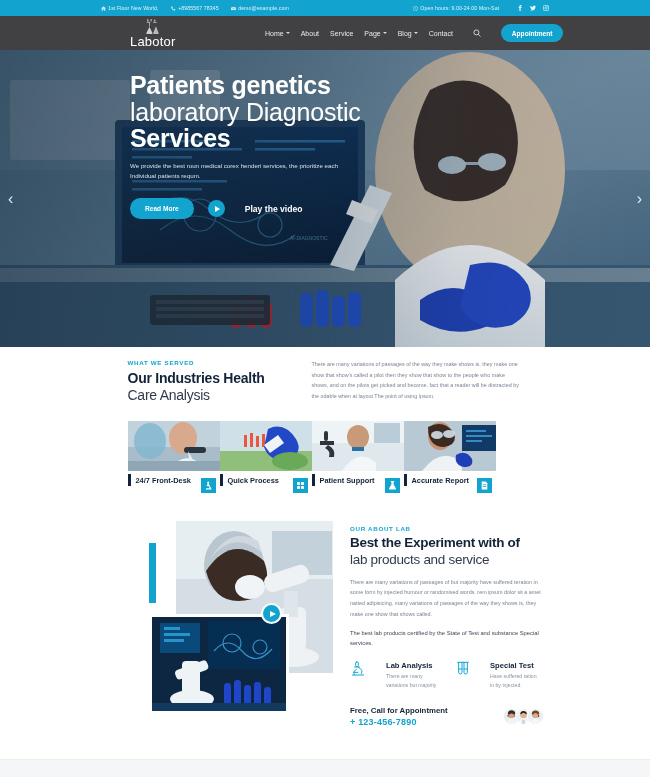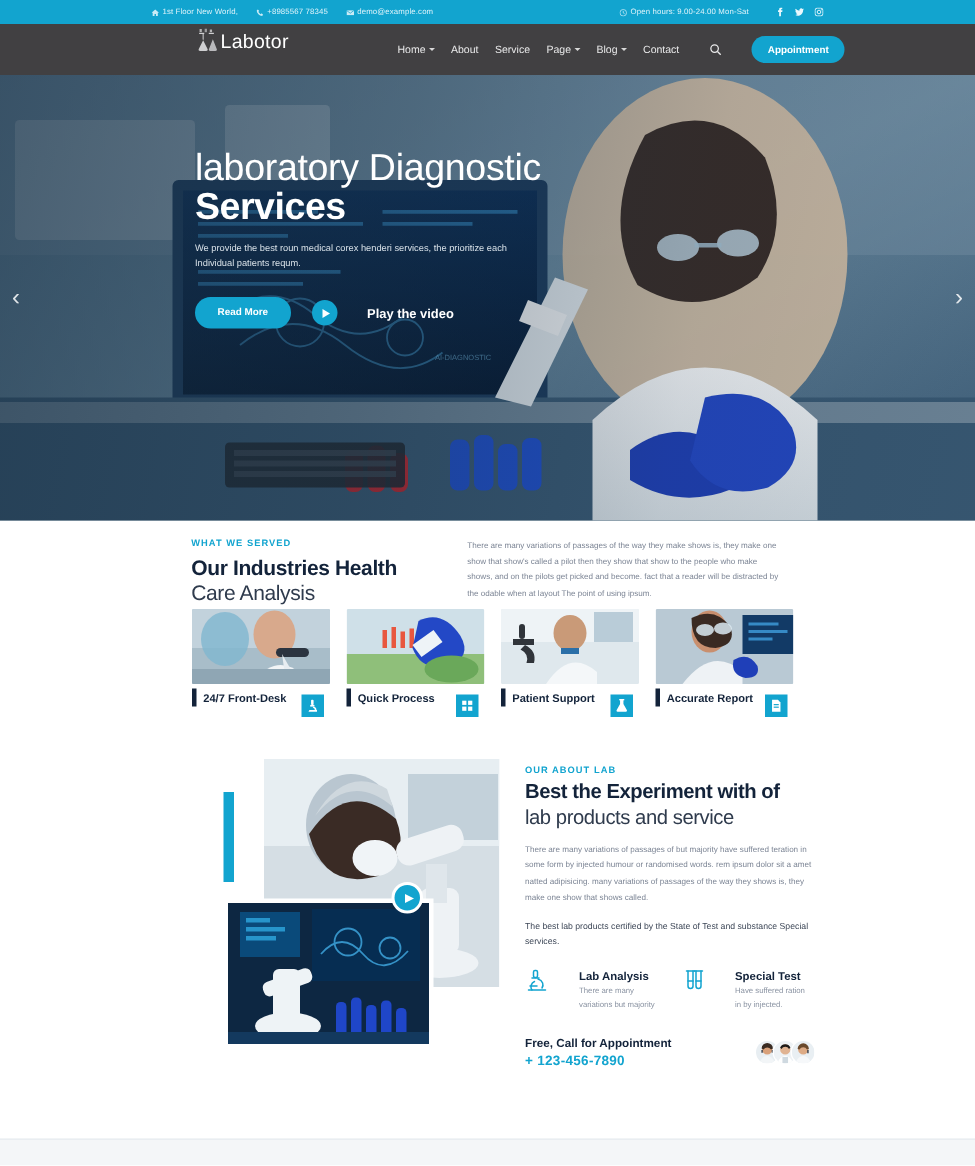--- a/index.html
+++ b/index.html
@@ -24,21 +24,21 @@
   .socials { display: flex; align-items: center; gap: 7px; margin-left: 6px; }
   .soc { width: 6px; height: 6px; display: inline-flex; align-items: center; justify-content: center; }
 
   
   .nav {
     height: 34px; background: #414042;
     display: flex; align-items: center; position: relative;
   }
   .brand {
     position: absolute; left: 130px; top: 3px;
-    display: flex; flex-direction: row; align-items: center;
+    display: flex; flex-direction: column; align-items: center;
   }
   .brand-mark { width: 17px; height: 15px; }
   .brand-name { color: #fff; font-size: 13px; font-weight: 400; letter-spacing: .2px; line-height: 13px; margin-top: 1px; }
   .menu { display: flex; align-items: center; gap: 11px; margin-left: 265px; }
   .menu-item {
     color: #e9e9ea; font-size: 7px; font-weight: 500;
     display: flex; align-items: center; gap: 2px; white-space: nowrap;
   }
   .caret { width: 0; height: 0; border-left: 2px solid transparent; border-right: 2px solid transparent; border-top: 2.4px solid #d8d8d8; }
   .nav-search { margin-left: 9px; display: flex; align-items: center; }
@@ -76,21 +76,21 @@
   .services { padding: 12px 0 0; background: #fff; }
   .wrap { width: 395px; margin: 0 auto; padding-left: 0; }
   .svc-top { display: flex; gap: 24px; align-items: flex-start; }
   .svc-left { width: 160px; flex: none; }
   .eyebrow { color: #12a4cf; font-size: 6.2px; font-weight: 700; letter-spacing: .7px; }
   .sec-h2 { font-size: 14px; font-weight: 700; color: #13233a; line-height: 1.22; margin-top: 4px; letter-spacing: -.25px; }
   .sec-h2 .thin { font-weight: 300; color: #2f3b4d; }
   .svc-right { flex: 1; }
   .body-p { font-size: 5.4px; line-height: 1.95; color: #7b8494; }
 
-  .cards { display: flex; gap: 11px; margin-top: 2px; }
+  .cards { display: flex; margin-top: 17px; }
   .card { width: 92px; position: relative; }
   .card-img { width: 92px; height: 50px; border-radius: 1px; overflow: hidden; position: relative; }
   .card-badge {
     position: absolute; right: 4px; bottom: -7px; width: 15px; height: 15px;
     background: #12a4cf; display: flex; align-items: center; justify-content: center;
   }
   .card-bar { margin-top: 3px; display: flex; align-items: center; gap: 5px; }
   .card-accent { width: 3px; height: 12px; background: #13233a; flex: none; }
   .card-title { font-size: 7.4px; font-weight: 600; color: #13233a; white-space: nowrap; }
 
@@ -300,21 +300,21 @@
       <g fill="#3b434d" opacity=".9">
           <rect x="156" y="250" width="108" height="4"></rect>
           <rect x="156" y="257" width="108" height="4"></rect>
           <rect x="156" y="264" width="108" height="4"></rect>
         </g>
     </svg>
     <div class="hero-overlay"></div>
 
     <div class="hero-content">
       <h1 class="hero-h1">
-        <br>
+        <span>Patients genetics</span><br>
         <span class="thin">laboratory Diagnostic</span><br>
         <span>Services</span>
       </h1>
       <p class="hero-p">We provide the best roun medical corex henderi services, the prioritize each Individual patients requm.</p>
       <div class="hero-actions">
         <button class="btn-read">Read More</button>
         <span class="play-wrap">
           <span class="play-circle">
               <i class="play-tri"></i>
             </span>

